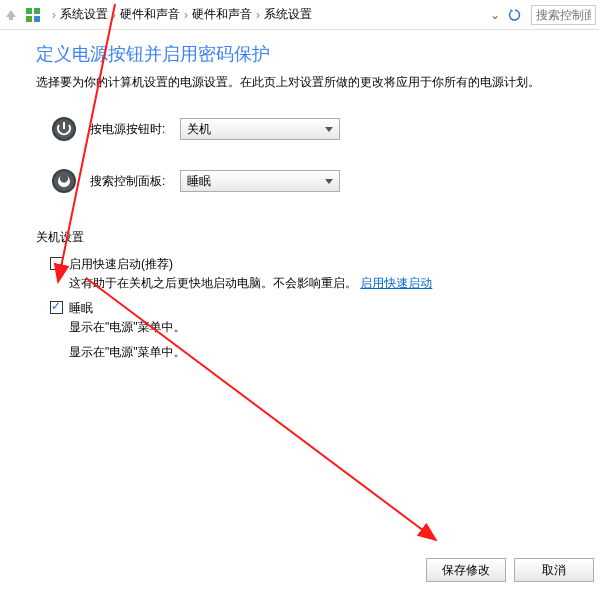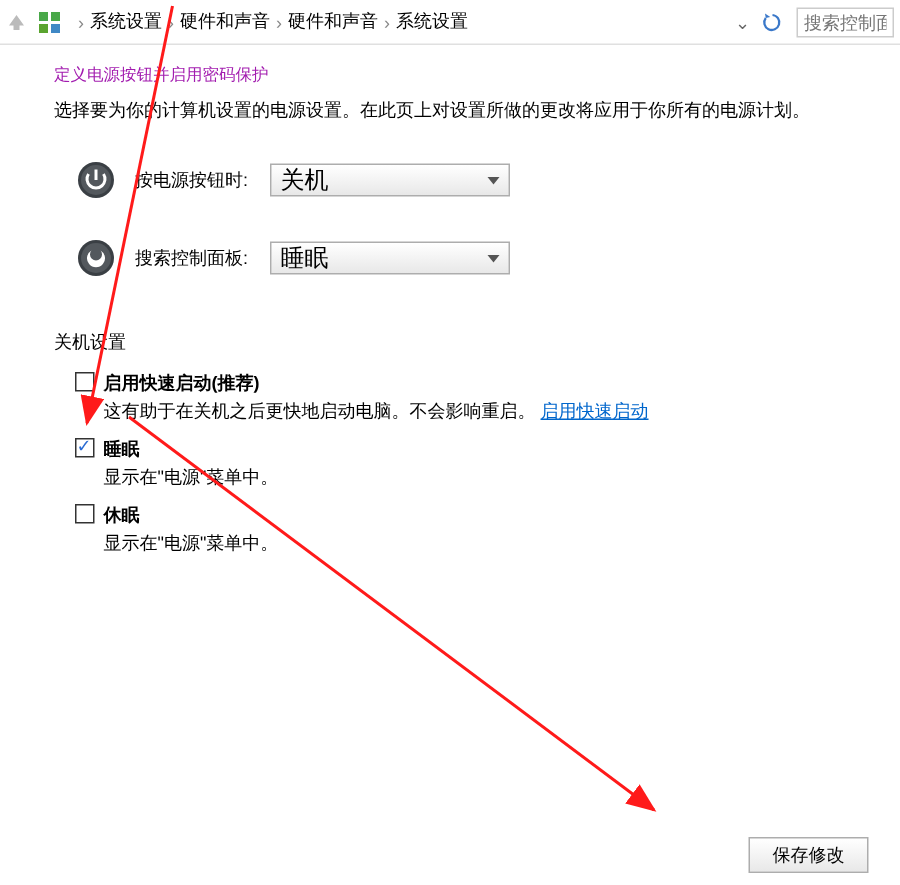--- a/index.html
+++ b/index.html
@@ -9,37 +9,37 @@
     .nav-arrow { width: 14px; height: 14px; margin-right: 6px; display:flex;align-items:center;justify-content:center; }
     .shield-icon { width: 18px; height: 18px; margin-right: 6px; }
     .crumb-sep { color: #888; margin: 0 4px; }
     .crumb-item { color: #000; cursor: default; }
     .topbar-gap { flex: 1; }
     .dropdown-v { width: 16px; text-align: center; color: #666; }
     .refresh { width: 16px; height: 16px; margin: 0 4px; display:flex;align-items:center;justify-content:center; }
     .search { width: 65px; height: 20px; border: 1px solid #ccc; padding: 1px 4px; font-size: 12px; margin-left: 4px; color:#777; }
     
     .content { padding: 12px 30px 0 36px; }
-    .page-title { color: #a21caf; font-size: 11px; margin: 0 0 8px 0; }
+    .page-title { color: #3b82f6; font-size: 18px; margin: 0 0 8px 0; }
     .subtitle { font-size: 12px; color: #000; margin-bottom: 4px; }
     .section-title { font-size: 12px; margin-bottom: 10px; }
     .button-row { display: flex; align-items: center; margin: 24px 0 8px 14px; }
     .pwr-icon { width: 28px; height: 28px; margin-right: 12px; }
     .row-label { width: 90px; font-size: 12px; }
-    .select { width:160px; height:22px; border:1px solid #adadad; background:linear-gradient(#fff,#e8e8e8); display:flex; align-items:center; padding:0 6px; font-size:16px; position:relative; cursor:default; }
+    .select { width:160px; height:22px; border:1px solid #adadad; background:linear-gradient(#fff,#e8e8e8); display:flex; align-items:center; padding:0 6px; font-size:12px; position:relative; cursor:default; }
     .select::after { content:""; position:absolute; right:6px; top:8px; border-left:4px solid transparent; border-right:4px solid transparent; border-top:5px solid #555; }
     .shutdown-section { margin-top: 34px; }
     .chk-row { margin: 8px 0 2px 14px; display:flex; align-items:flex-start; }
     .chk { width:13px; height:13px; border:1px solid #333; margin-right:6px; margin-top:1px; position:relative; background:#fff; flex-shrink:0; }
     .chk.checked::after { content:"✓"; color:#2a6bd3; font-size:12px; position:absolute; top:-3px; left:0; }
-    .chk-label { font-weight: bold; }
+    .chk-label { font-weight: normal; }
     .chk-desc { margin: 2px 0 8px 33px; color:#000; }
     .link { color:#0066cc; text-decoration:underline; cursor:pointer; }
     
-    .btnbar { position:absolute; bottom:8px; right:21px; display:flex; gap:8px; }
+    .btnbar { position:absolute; bottom:8px; right:6px; display:flex; gap:8px; }
     .btn { width:80px; height:24px; border:1px solid #adadad; background:linear-gradient(#fff,#e8e8e8); font-size:12px; display:flex;align-items:center;justify-content:center; cursor:default; }
     
     .arrow-svg { position:absolute; top:0; left:0; width:600px; height:590px; pointer-events:none; }
   </style>
 </head>
 <body>
 
 <div class="topbar">
   <span class="nav-arrow">
     <svg width="10" height="10">
@@ -118,31 +118,28 @@
       <span>这有助于在关机之后更快地启动电脑。不会影响重启。</span>
       <span class="link">启用快速启动</span>
     </div>
 
     <div class="chk-row">
       <div class="chk checked"></div>
       <span class="chk-label">睡眠</span>
     </div>
     <div class="chk-desc">显示在"电源"菜单中。</div>
 
-    <div class="chk-row">
-      <div class="chk"></div>
-      <span class="chk-label">休眠</span>
-    </div>
     <div class="chk-desc">显示在"电源"菜单中。</div>
 
   </div>
 </div>
 
 <div class="btnbar">
   <div class="btn">保存修改</div>
+  <div class="btn">取消</div>
 </div>
 
 <svg class="arrow-svg">
   <defs>
     <marker id="ah" markerWidth="10" markerHeight="8" refX="9" refY="4" orient="auto">
       <path d="M0 0 L10 4 L0 8 Z" fill="#ff1a1a"></path>
     </marker>
   </defs>
   <line x1="115" y1="4" x2="58" y2="282" stroke="#ff1a1a" stroke-width="2" marker-end="url(#ah)"></line>
   <line x1="86" y1="278" x2="436" y2="540" stroke="#ff1a1a" stroke-width="2" marker-end="url(#ah)"></line>

